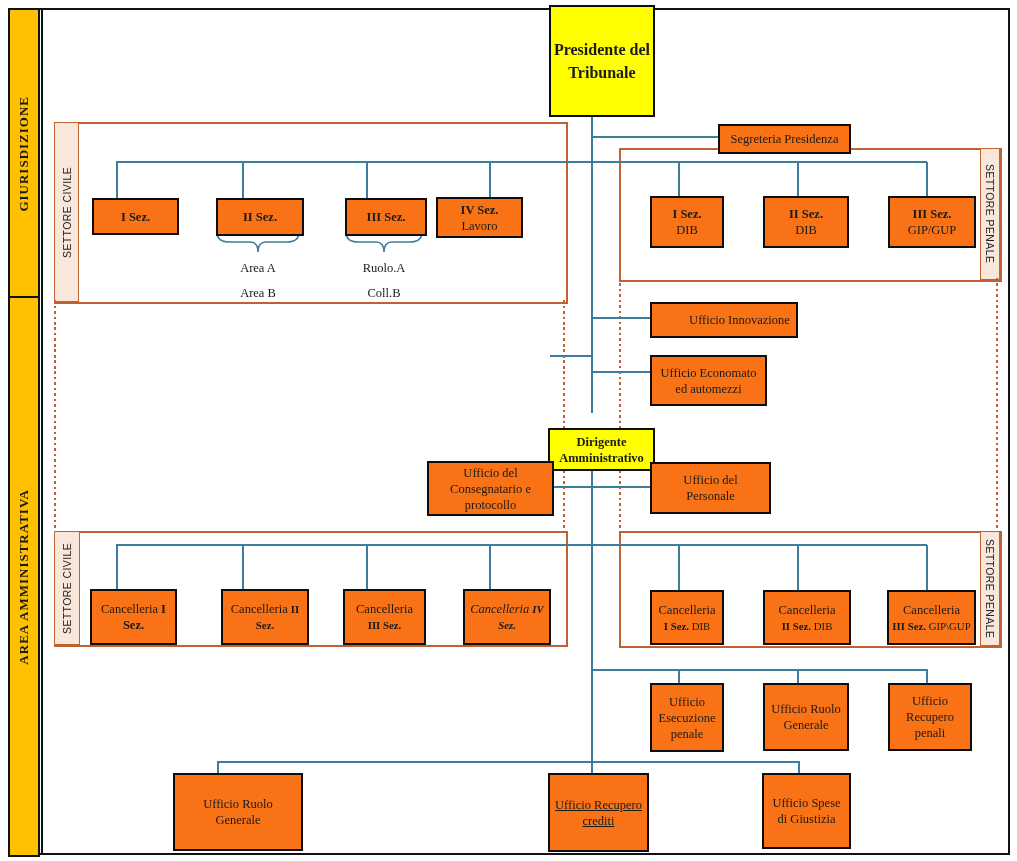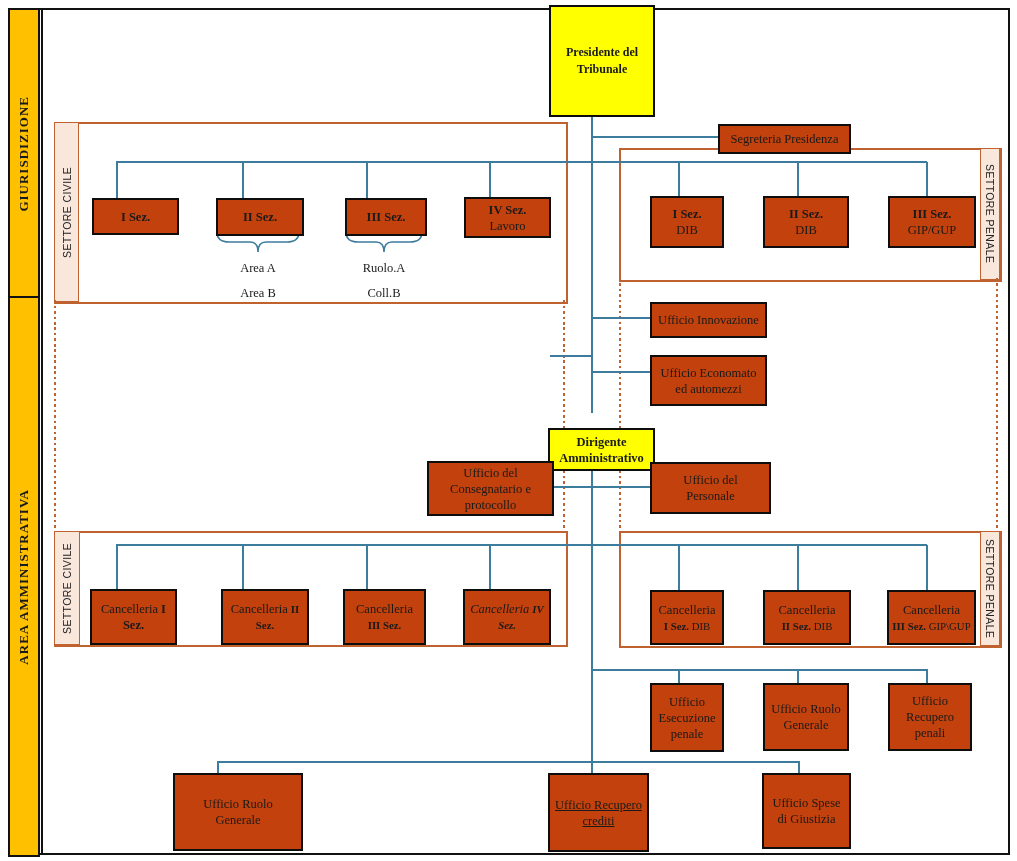--- a/index.html
+++ b/index.html
@@ -18,27 +18,27 @@
   .vtext-down{writing-mode:vertical-rl;}
   .sidebar-cell span{font-weight:bold;font-size:13px;letter-spacing:1px;}
   .obox{position:absolute;border:2px solid var(--orange);background:transparent;z-index:1;}
   .strip{position:absolute;background:var(--peach);border:1.5px solid var(--orange);
         display:flex;align-items:center;justify-content:center;z-index:2;
         font-family:"Liberation Sans",sans-serif;font-size:10.5px;letter-spacing:.4px;color:#222;}
   .hl,.vl{position:absolute;background:var(--blue);z-index:3;}
   .hl{height:2px;} .vl{width:2px;}
   .dotv{position:absolute;width:2px;z-index:2;
         background-image:repeating-linear-gradient(to bottom,var(--orange) 0 2.5px,transparent 2.5px 5.5px);}
-  .bx{position:absolute;background:#c2410c;border:2px solid #0d0d0d;z-index:4;
+  .bx{position:absolute;background:#f97316;border:2px solid #0d0d0d;z-index:4;
         display:flex;flex-direction:column;align-items:center;justify-content:center;
         text-align:center;font-size:12.5px;line-height:1.28;}
   .bx.yellow{background:var(--yellow);border-width:2.5px;}
   .bx .b{font-weight:bold;}
   .bx .s{font-size:10.8px;}
-  .bx.big{font-size:12px;line-height:1.45;}
+  .bx.big{font-size:16px;line-height:1.45;}
   .sublabel{position:absolute;z-index:4;text-align:center;font-size:12.5px;}
   .brace{position:absolute;z-index:3;}
   .brace svg{display:block;}
 </style>
 </head>
 <body>
 
 <div id="canvas">
 
   <div class="outer" style="left:8px;top:8px;width:998px;height:843px;"></div>
@@ -109,21 +109,21 @@
 
   <div class="bx" style="left:92px;top:198px;width:83px;height:33px;">
       <div><span class="b">I Sez.</span></div>
     </div>
   <div class="bx" style="left:216px;top:198px;width:84px;height:34px;">
       <div><span class="b">II Sez.</span></div>
     </div>
   <div class="bx" style="left:345px;top:198px;width:78px;height:34px;">
       <div><span class="b">III Sez.</span></div>
     </div>
-  <div class="bx" style="left:464px;top:197px;width:83px;height:37px;text-align:right;">
+  <div class="bx" style="left:436px;top:197px;width:83px;height:37px;text-align:right;">
       <div><span class="b">IV Sez.</span></div>
       <div><span>Lavoro</span></div>
     </div>
 
   <div class="bx" style="left:650px;top:196px;width:70px;height:48px;">
       <div><span class="b">I Sez.</span></div>
       <div><span>DIB</span></div>
     </div>
   <div class="bx" style="left:763px;top:196px;width:82px;height:48px;">
       <div><span class="b">II Sez.</span></div>
@@ -142,21 +142,21 @@
   <div class="brace" style="left:345px;top:232px;">
     <svg width="78" height="22" viewBox="0 0 78 22">
         <path d="M1,0 C1,8 6,10 13,10 L31,10 C36,10 39,13 39,20 C39,13 42,10 47,10 L65,10 C72,10 77,8 77,0" fill="none" stroke="#3E7C9E" stroke-width="1.6"></path>
       </svg>
   </div>
   <div class="sublabel" style="left:216px;top:261px;width:84px;">Area A</div>
   <div class="sublabel" style="left:216px;top:286px;width:84px;">Area B</div>
   <div class="sublabel" style="left:345px;top:261px;width:78px;">Ruolo.A</div>
   <div class="sublabel" style="left:345px;top:286px;width:78px;">Coll.B</div>
 
-  <div class="bx" style="left:650px;top:302px;width:113px;height:32px;">
+  <div class="bx" style="left:650px;top:302px;width:113px;height:32px;padding-left:31px;">
       <div><span>Ufficio Innovazione</span></div>
     </div>
   <div class="bx" style="left:650px;top:355px;width:113px;height:47px;">
       <div><span>Ufficio Economato</span></div>
       <div><span>ed automezzi</span></div>
     </div>
   <div class="bx yellow" style="left:548px;top:428px;width:103px;height:39px;">
       <div><span class="b">Dirigente</span></div>
       <div><span class="b">Amministrativo</span></div>
     </div>

